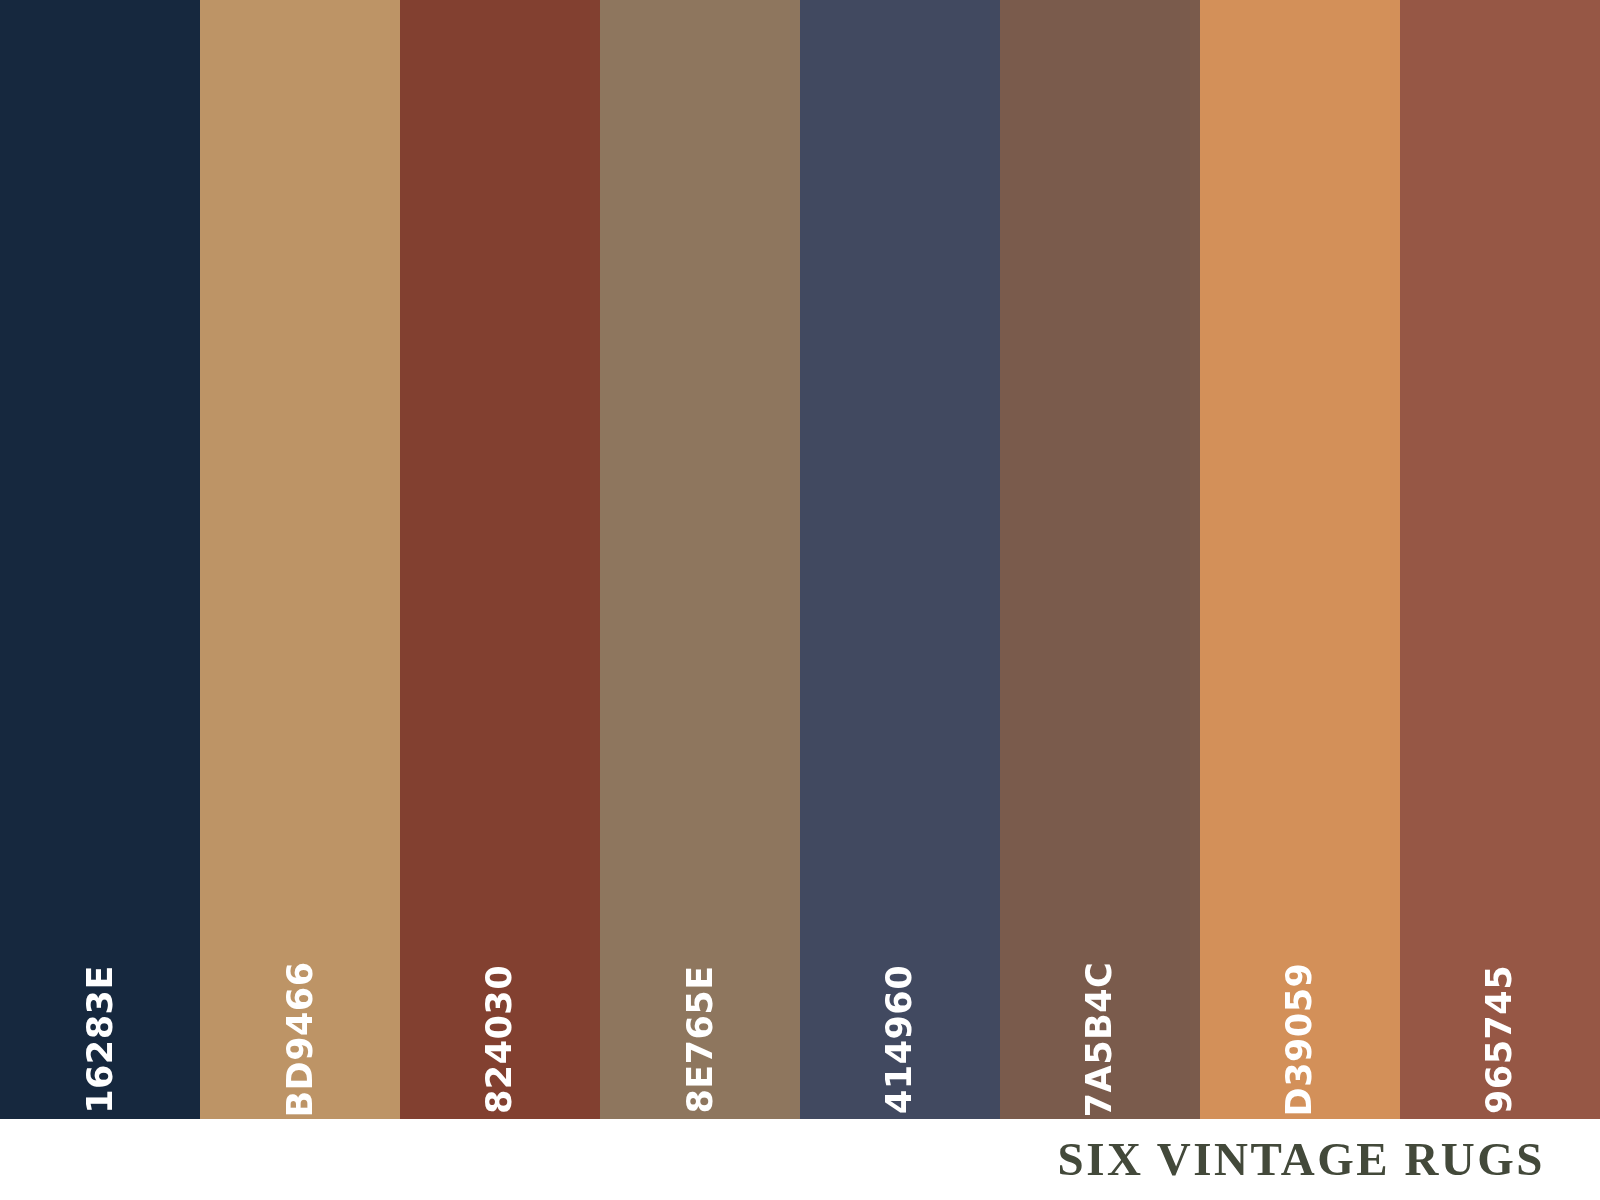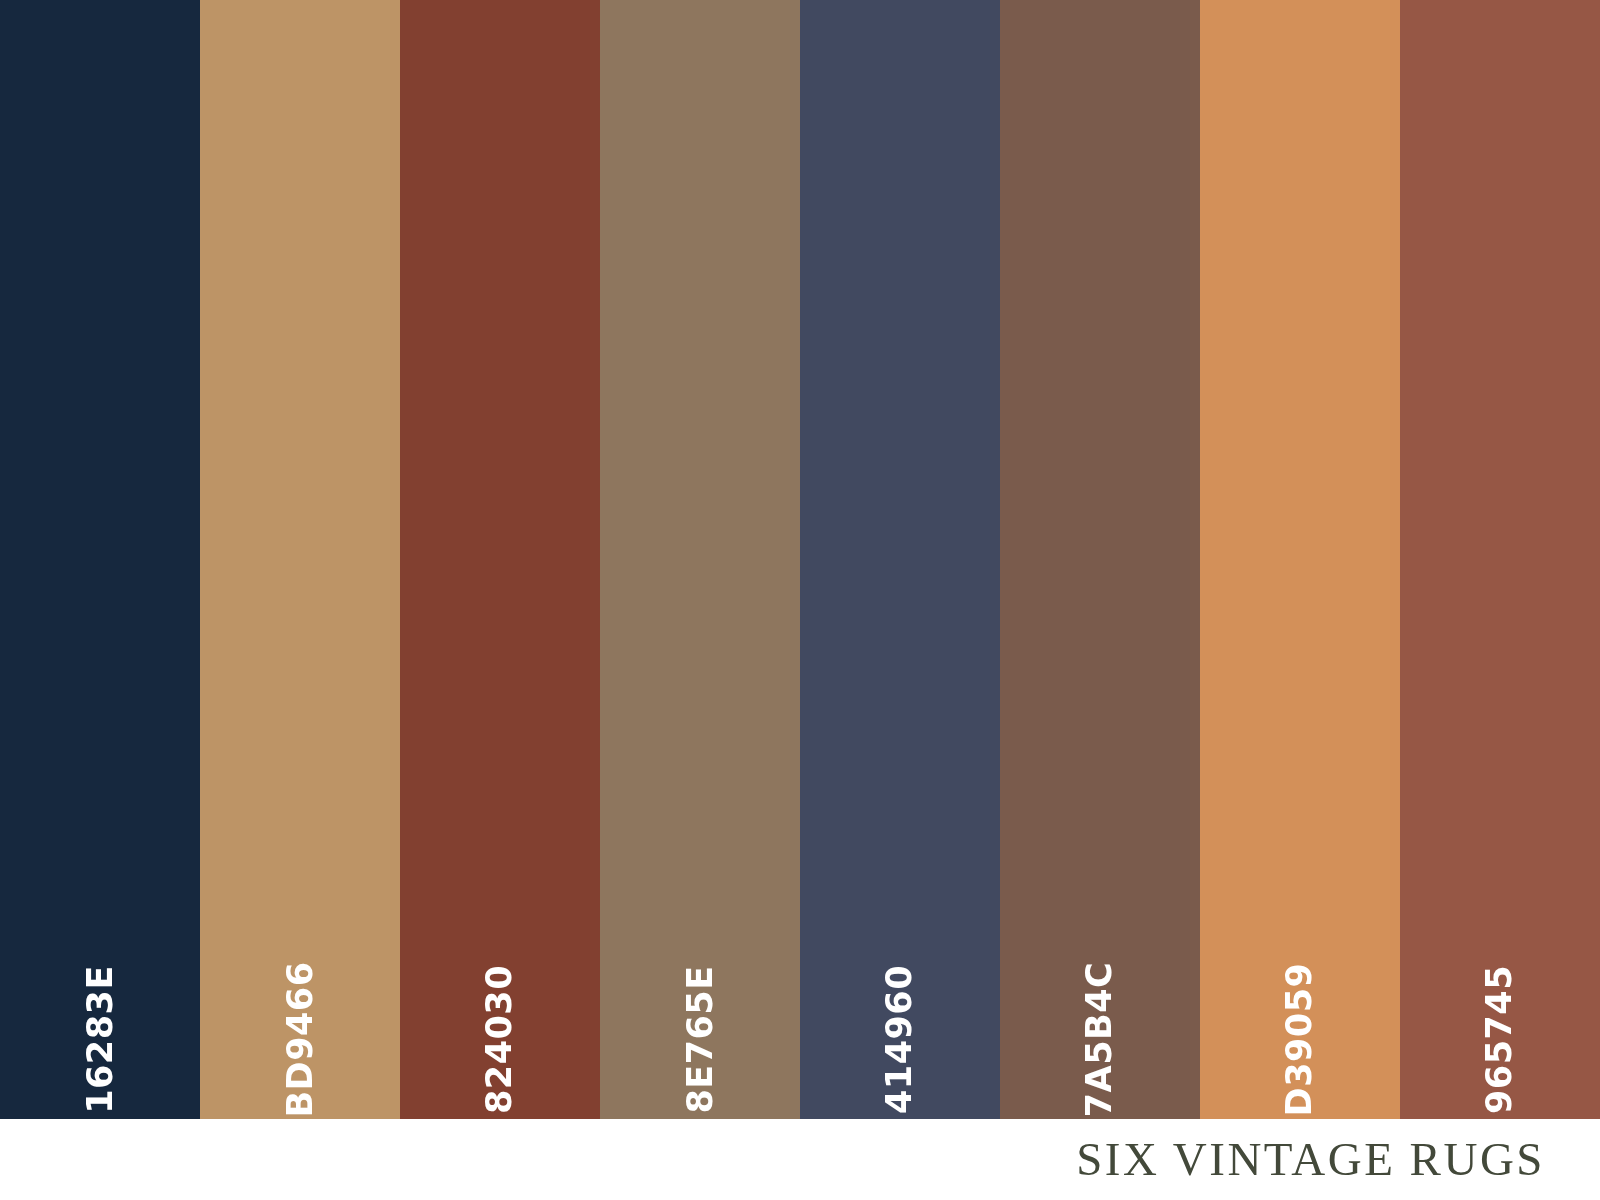--- a/index.html
+++ b/index.html
@@ -136,17 +136,17 @@
     </div>
 
     <div class="swatch-column" style="background-color: rgb(150, 87, 69);">
       <div class="swatch-label-wrap">
         <span class="swatch-label" style="color: rgb(255, 255, 255);">965745</span>
       </div>
     </div>
 
   </div>
 
-  <div id="footer-band" style="background-color: rgb(255, 255, 255);">
+  <div id="footer-band" style="background-color: rgb(255, 255, 255); font-weight: bold;">
     <div id="brand-wordmark" style="color: rgb(67, 73, 58);">SIX VINTAGE RUGS</div>
   </div>
 
 </div>
 
 </body></html>

